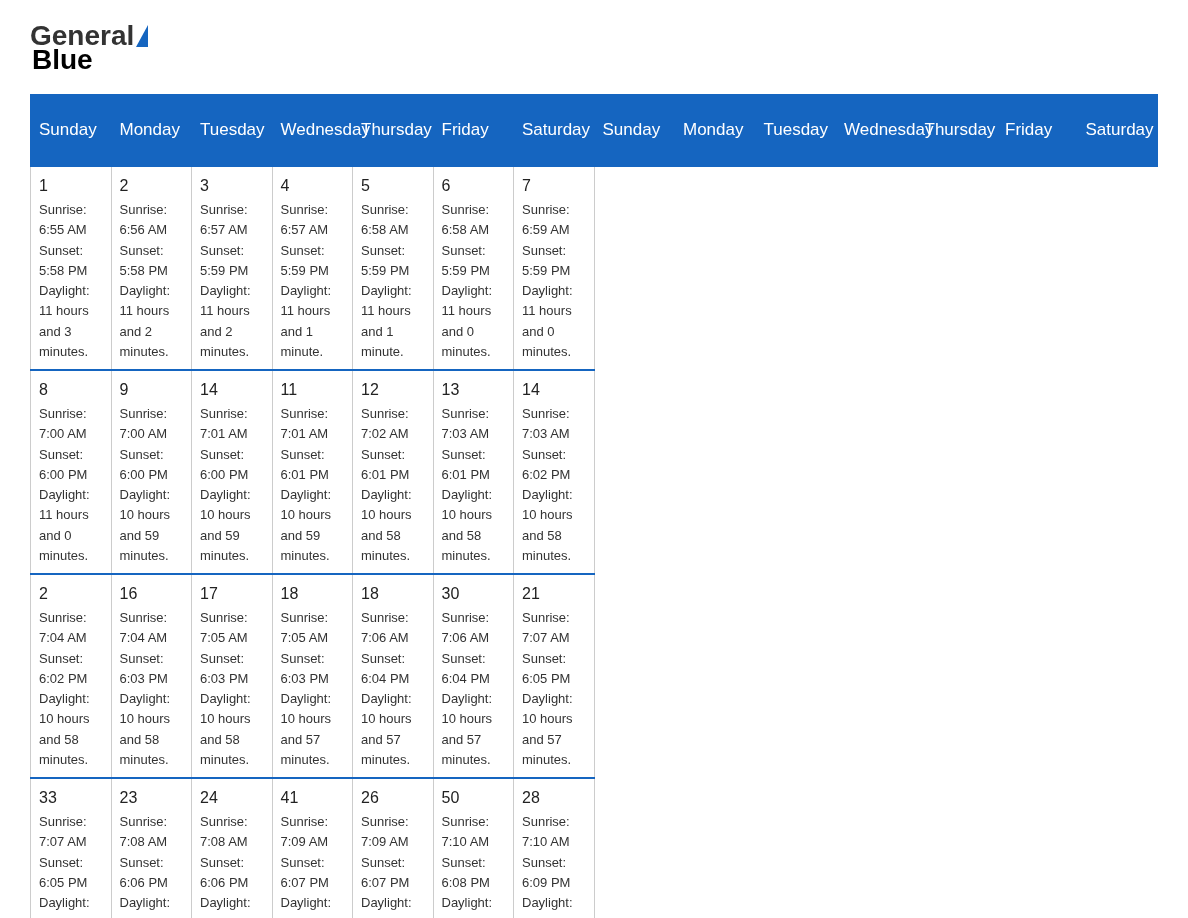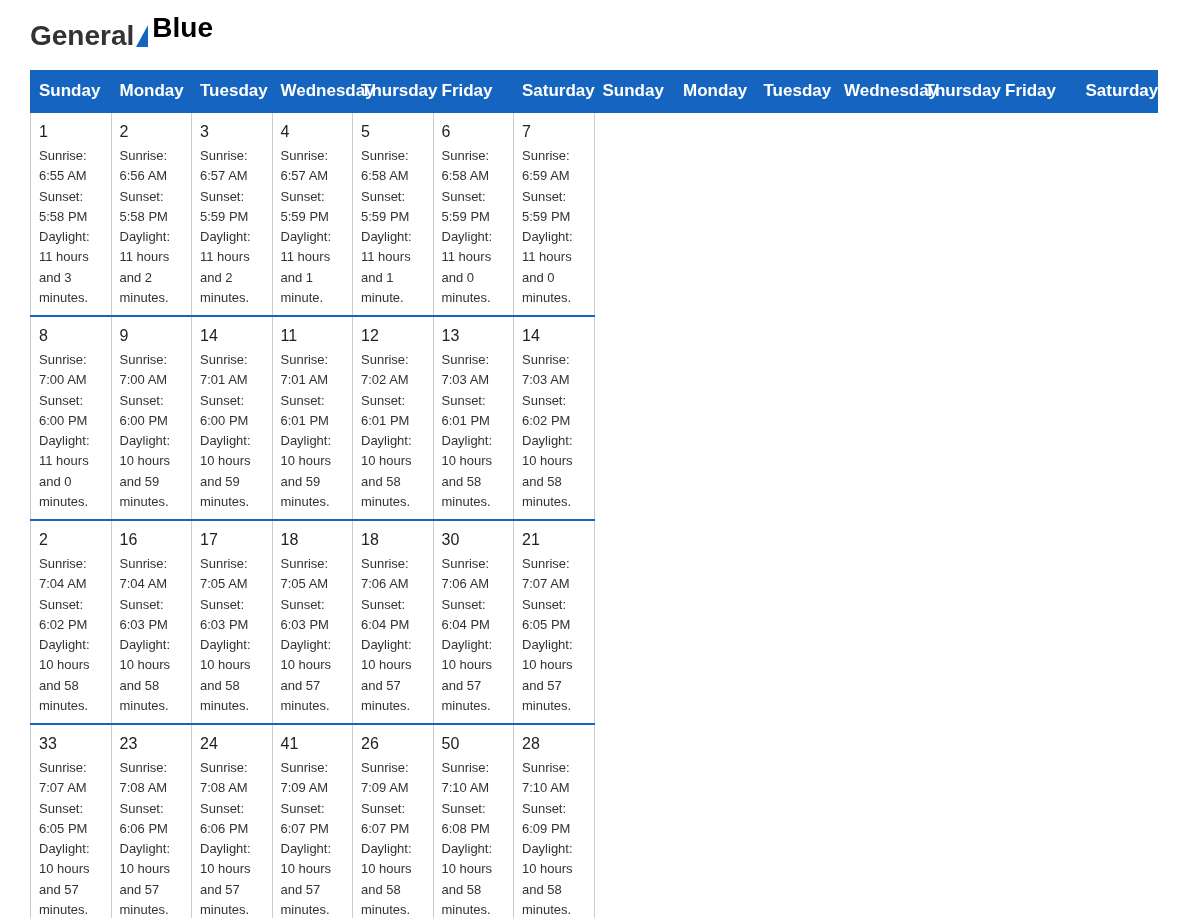--- a/index.html
+++ b/index.html
@@ -12,21 +12,21 @@
       padding: 20px 30px;
     }
     .header {
       display: flex;
       justify-content: space-between;
       align-items: flex-start;
       margin-bottom: 18px;
     }
     .logo {
       display: flex;
-      flex-direction: row;
+      flex-direction: column;
       align-items: flex-start;
     }
     .logo-text {
       font-size: 28px;
       font-weight: bold;
       color: #333;
       display: flex;
       align-items: center;
       gap: 0;
     }
@@ -56,22 +56,22 @@
     }
     table {
       width: 100%;
       border-collapse: collapse;
       table-layout: fixed;
     }
     thead th {
       background-color: #1565c0;
       color: #fff;
       font-size: 17px;
-      font-weight: bold;
-      padding: 10px 8px;
+      font-weight: normal;
+      padding: 25px 8px;
       text-align: left;
       border: 1px solid #1565c0;
     }
     tbody td {
       vertical-align: top;
       padding: 7px 8px;
       border: 1px solid #ccc;
       border-top: 2px solid #1565c0;
       font-size: 13.5px;
       line-height: 1.5;

